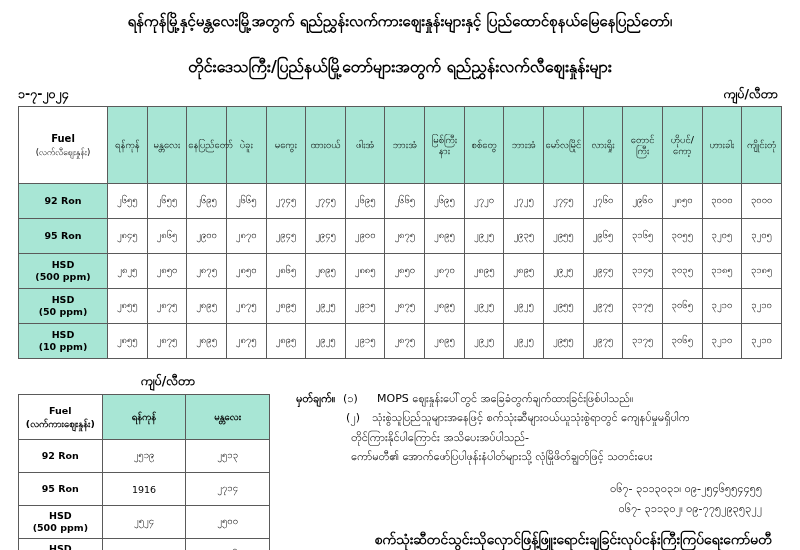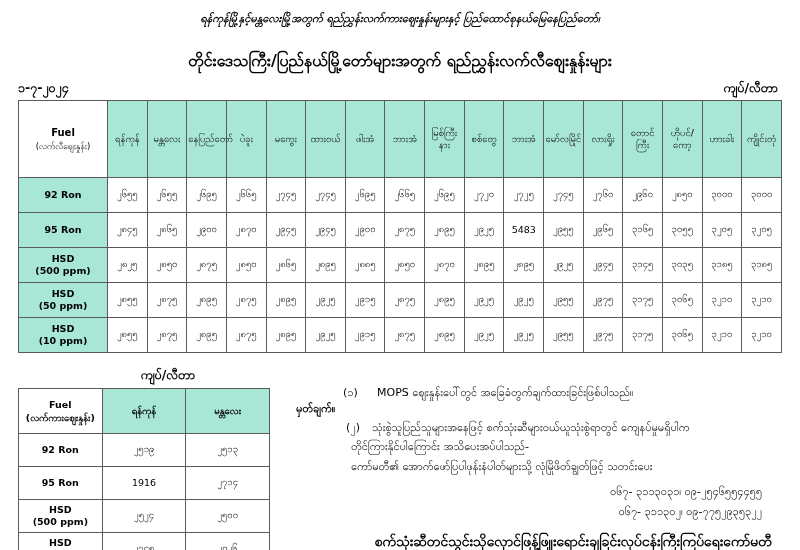--- a/index.html
+++ b/index.html
@@ -10,23 +10,22 @@
     color:#000;
     position:relative;
     overflow:hidden;
   }
   .title-block{
     text-align:center;
     padding-top:10px;
     line-height:1.55;
   }
   .title-line{
-    font-size:11px;
-    font-weight:bold;
-    font-style:italic;
+    font-size:15px;
+    font-weight:bold;
   }
   .subtitle-line{
     font-size:16px;
     font-weight:bold;
     margin-top:22px;
   }
   .row-under-title{
     display:flex;
     justify-content:space-between;
     align-items:center;
@@ -116,27 +115,27 @@
   }
 
   .notes-col{
     flex:1;
     padding-left:18px;
     padding-top:16px;
     font-size:11px;
     line-height:1.75;
   }
   .note-row{display:flex;align-items:flex-start;}
-  .note-label{font-weight:bold;white-space:nowrap;margin-top:16px;}
+  .note-label{font-weight:bold;white-space:nowrap;}
   .note-num{width:26px;flex:none;text-align:left;}
   .note-text{flex:1;}
   .note-indent{padding-left:55px;}
   .phones{
     text-align:right;
-    margin-top:6px;
+    margin-top:13px;
     font-size:11px;
     line-height:1.8;
     padding-right:20px;
   }
   .footer-org{
     text-align:right;
     font-weight:bold;
     font-size:14px;
     margin-top:8px;
     padding-right:10px;
@@ -207,21 +206,21 @@
       <td>၂၈၄၅</td>
       <td>၂၈၆၅</td>
       <td>၂၉၀၀</td>
       <td>၂၈၇၀</td>
       <td>၂၉၄၅</td>
       <td>၂၉၄၅</td>
       <td>၂၉၀၀</td>
       <td>၂၈၇၅</td>
       <td>၂၈၉၅</td>
       <td>၂၉၂၅</td>
-      <td>5483</td>
+      <td>၂၉၃၅</td>
       <td>၂၉၅၅</td>
       <td>၂၉၆၅</td>
       <td>၃၁၆၅</td>
       <td>၃၀၅၅</td>
       <td>၃၂၀၅</td>
       <td>၃၂၀၅</td>
     </tr>
     <tr>
       <td class="rowlabel" style="white-space:pre-line">HSD
 (500 ppm)</td>

